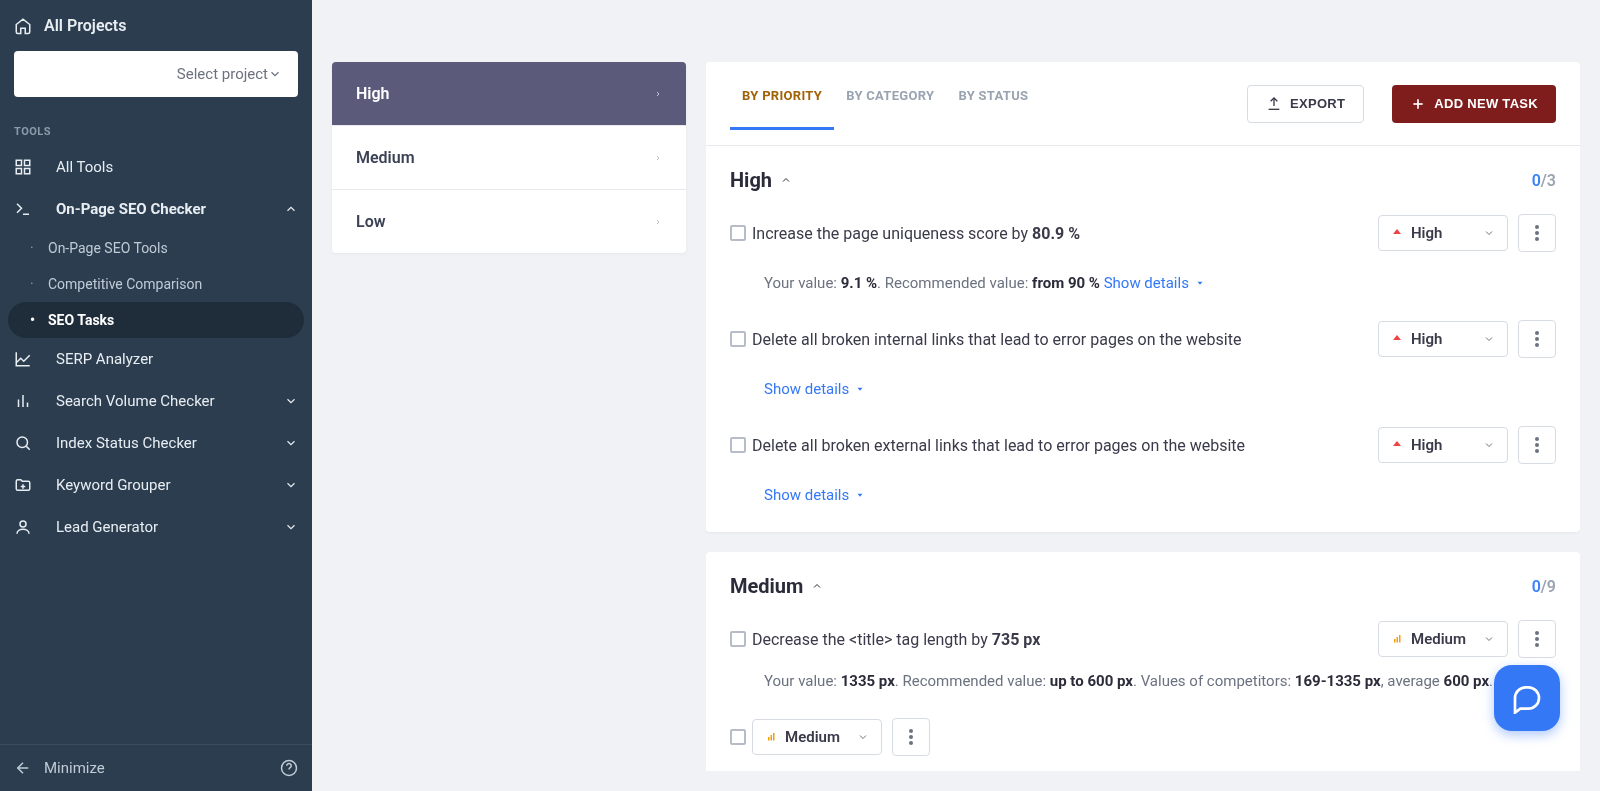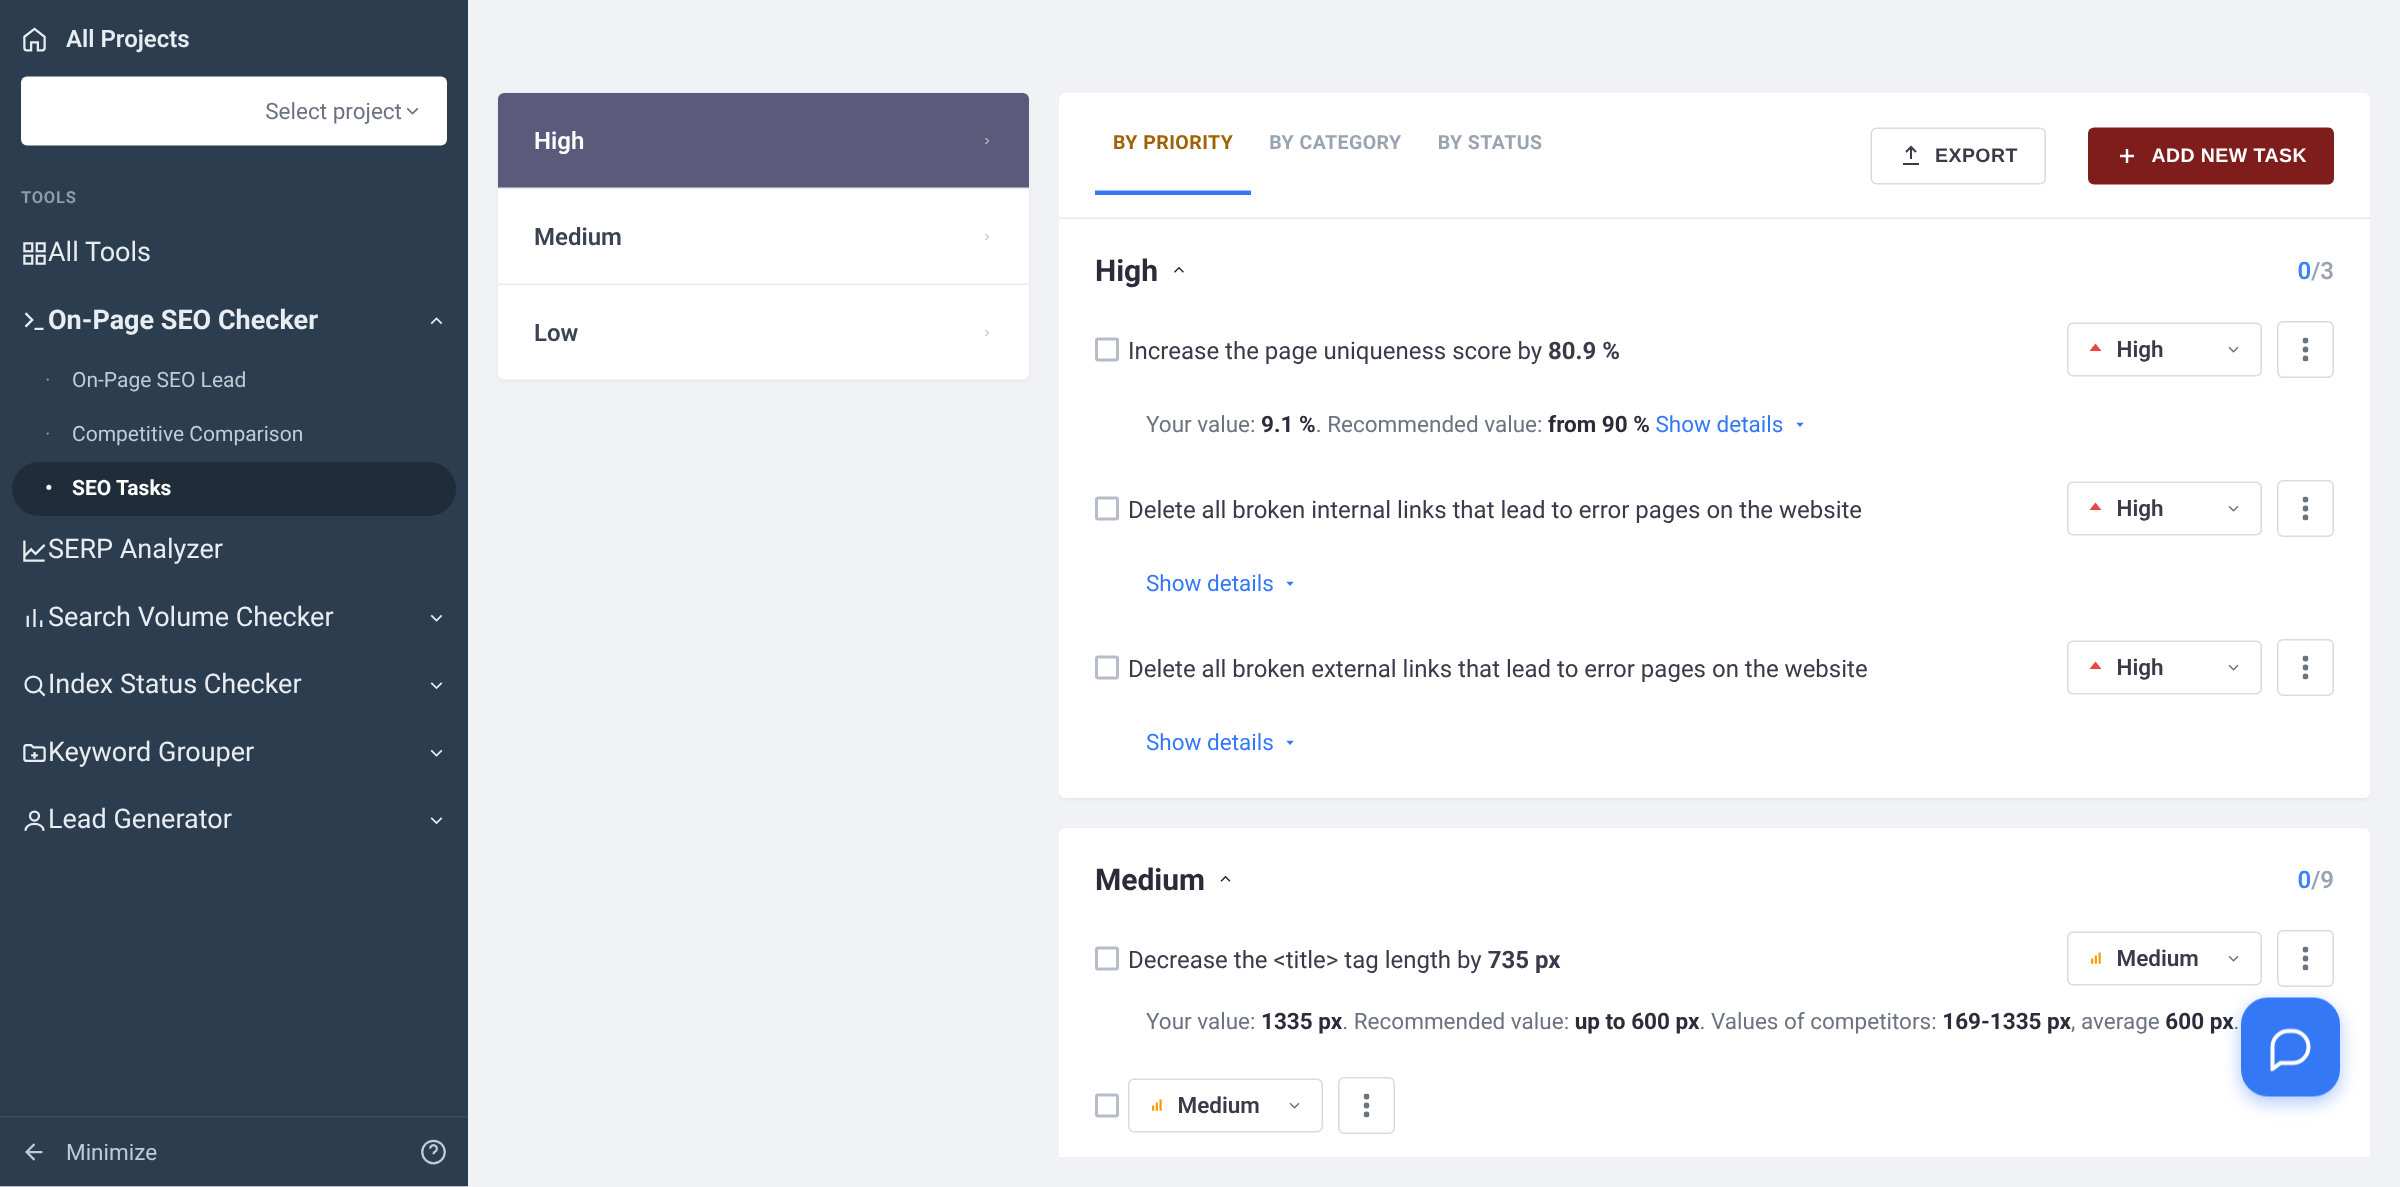--- a/index.html
+++ b/index.html
@@ -4,21 +4,21 @@
   <style>
     * { box-sizing: border-box; margin: 0; padding: 0; }
     body { font-family: -apple-system, BlinkMacSystemFont, "Segoe UI", Roboto, sans-serif; background: #f1f2f6; display: flex; width: 1600px; height: 791px; overflow: hidden; }
     
     
     .sidebar { width: 312px; background: #2b3d4f; color: #c1cbd6; display: flex; flex-direction: column; flex-shrink: 0; }
     .sidebar-top { padding: 16px 14px; }
     .all-projects { display: flex; align-items: center; gap: 12px; font-size: 16px; font-weight: 600; color: #e8edf2; margin-bottom: 16px; cursor: pointer; }
     .select-project { background: #fff; border-radius: 4px; padding: 14px 16px; display: flex; align-items: center; justify-content: flex-end; cursor: pointer; color: #6b7280; font-size: 15px; }
     .sidebar-section-label { font-size: 11px; font-weight: 700; letter-spacing: 0.5px; padding: 12px 14px 8px; color: #8b9bab; }
-    .sidebar-item { display: flex; align-items: center; gap: 0; padding: 12px 14px; font-size: 18px; cursor: pointer; color: #e8edf2; }
+    .sidebar-item { display: flex; align-items: center; gap: 24px; padding: 12px 14px; font-size: 15px; cursor: pointer; color: #e8edf2; }
     .sidebar-item .chev { margin-left: auto; }
     .sidebar-item.expanded { font-weight: 700; }
     .sidebar-subitem { padding: 10px 14px 10px 48px; font-size: 14px; cursor: pointer; color: #c1cbd6; position: relative; }
     .sidebar-subitem::before { content: "·"; position: absolute; left: 30px; color: #8b9bab; }
     .sidebar-subitem.active { background: #1f2d3b; color: #fff; font-weight: 700; border-radius: 22px; margin: 0 8px; padding-left: 40px; }
     .sidebar-subitem.active::before { content: "•"; left: 22px; color: #fff; }
     .sidebar-spacer { flex: 1; }
     .sidebar-footer { border-top: 1px solid #3a4c5e; padding: 14px; display: flex; align-items: center; justify-content: space-between; color: #c1cbd6; }
     .sidebar-footer-left { display: flex; align-items: center; gap: 12px; cursor: pointer; font-size: 15px; }
     .sidebar-icon { width: 18px; height: 18px; flex-shrink: 0; stroke: currentColor; fill: none; stroke-width: 2; }
@@ -98,21 +98,21 @@
   <div class="sidebar-item expanded">
     <svg class="sidebar-icon" viewBox="0 0 24 24">
         <polyline points="4 17 10 11 4 5"></polyline>
         <line x1="12" y1="19" x2="20" y2="19"></line>
       </svg>
     <span>On-Page SEO Checker</span>
     <svg class="sidebar-icon chev" style="width:14px;height:14px" viewBox="0 0 24 24">
         <polyline points="18 15 12 9 6 15"></polyline>
       </svg>
   </div>
-  <div class="sidebar-subitem">On-Page SEO Lead</div>
+  <div class="sidebar-subitem">On-Page SEO Tools</div>
   <div class="sidebar-subitem">Competitive Comparison</div>
   <div class="sidebar-subitem active">SEO Tasks</div>
 
   <div class="sidebar-item">
     <svg class="sidebar-icon" viewBox="0 0 24 24">
         <polyline points="3 17 9 11 13 15 21 7"></polyline>
         <path d="M3 3v18h18"></path>
       </svg>
     <span>SERP Analyzer</span>
   </div>

